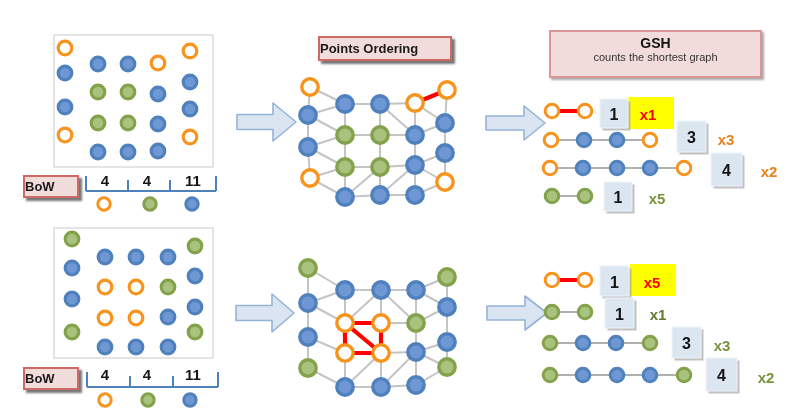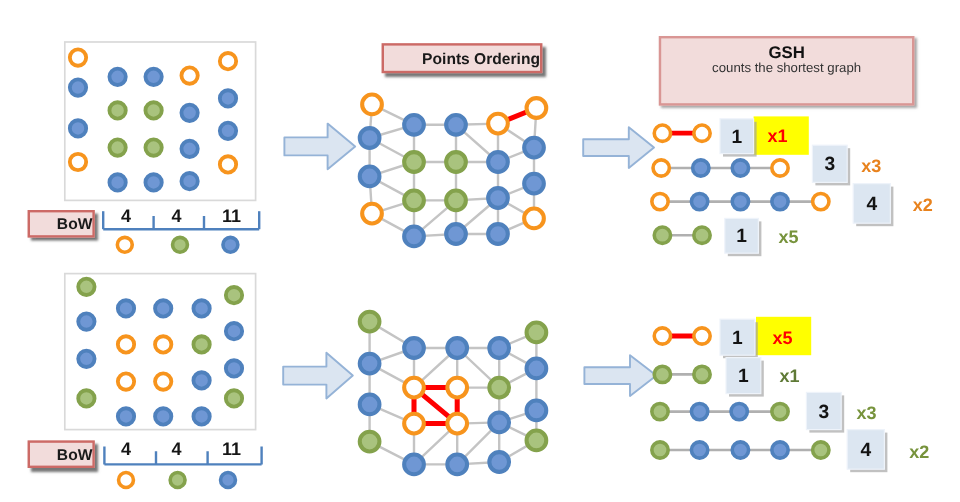--- a/index.html
+++ b/index.html
@@ -2,25 +2,25 @@
 <html><head>
 <meta charset="utf-8">
 <style>
   html,body{margin:0;padding:0;background:#ffffff;}
   #canvas{position:relative;width:800px;height:418px;background:#ffffff;
           font-family:"Liberation Sans",sans-serif;overflow:hidden;}
   #gfx{position:absolute;left:0;top:0;}
   svg text{font-family:"Liberation Sans",sans-serif;}
   .plabel{position:absolute;background:#f2dcdb;border:2px solid #cc6a66;
           box-shadow:3px 3px 2px rgba(85,85,85,.8);color:#1a1a1a;
-          font-weight:bold;text-align:right;box-sizing:border-box;}
+          font-weight:bold;text-align:left;box-sizing:border-box;}
   #bow-top{left:23px;top:175px;width:56px;height:23px;font-size:13px;line-height:19px;}
   #bow-bottom{left:23px;top:367px;width:56px;height:23px;font-size:13px;line-height:19px;}
   #points-ordering{left:318px;top:36px;width:134px;height:25px;font-size:13px;line-height:21px;}
-  #gsh-box{position:absolute;left:549px;top:30px;width:213px;height:58px;
+  #gsh-box{position:absolute;left:549px;top:30px;width:213px;height:48px;
            background:#f2dcdb;border:2px solid #d99694;box-shadow:2px 2px 2px rgba(110,110,110,.6);
            text-align:center;box-sizing:border-box;}
   .gsh-title{font-size:14px;font-weight:bold;color:#111;margin-top:4px;line-height:15px;}
   .gsh-body{font-size:11px;color:#333;line-height:13px;}
   .bnum{position:absolute;width:30px;text-align:center;font-size:15px;
         font-weight:600;color:#161616;}
   #bn-t0{left:90px;top:172px;} #bn-t1{left:132px;top:172px;} #bn-t2{left:176px;top:172px;width:34px;}
   #bn-b0{left:90px;top:366px;} #bn-b1{left:132px;top:366px;} #bn-b2{left:176px;top:366px;width:34px;}
 </style>
 </head>

